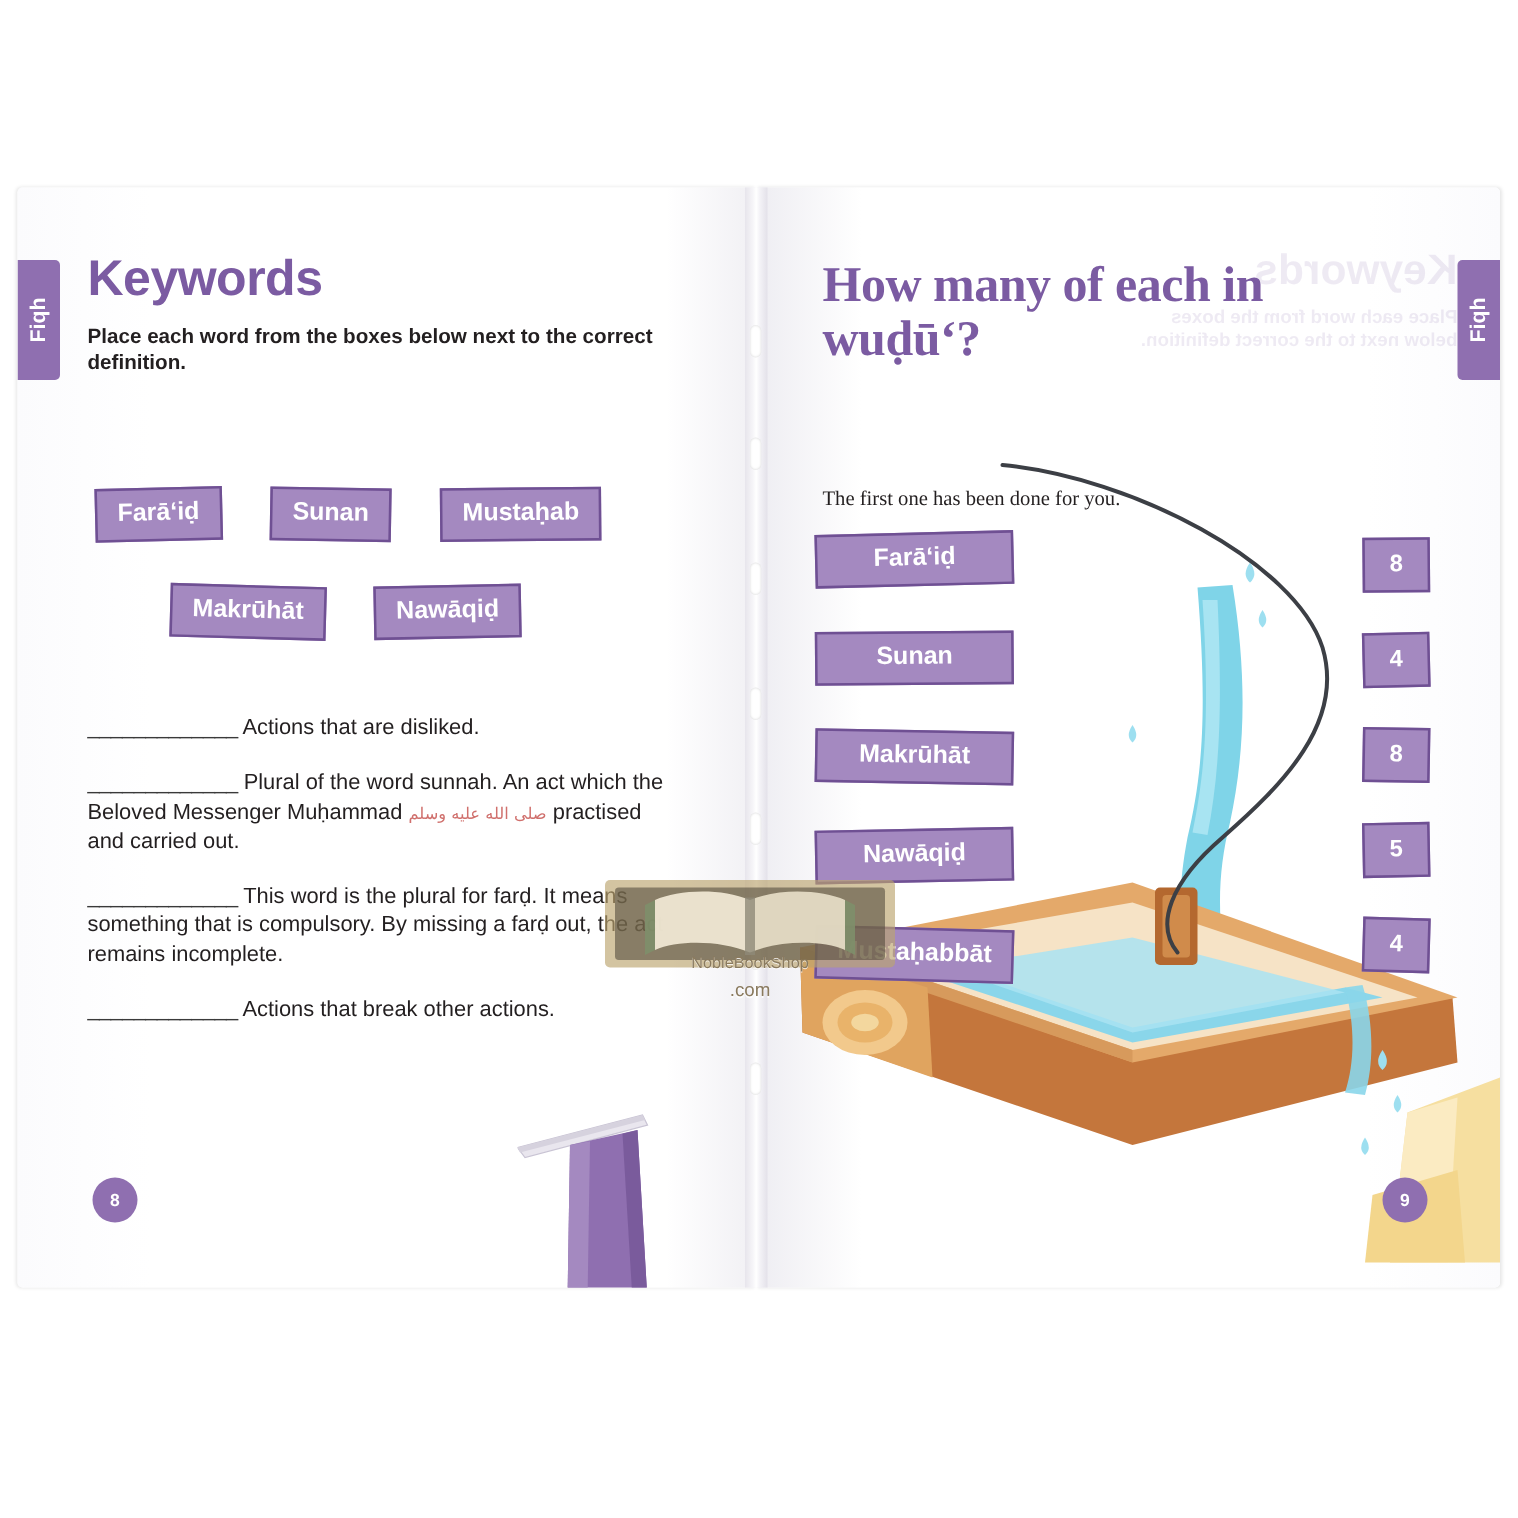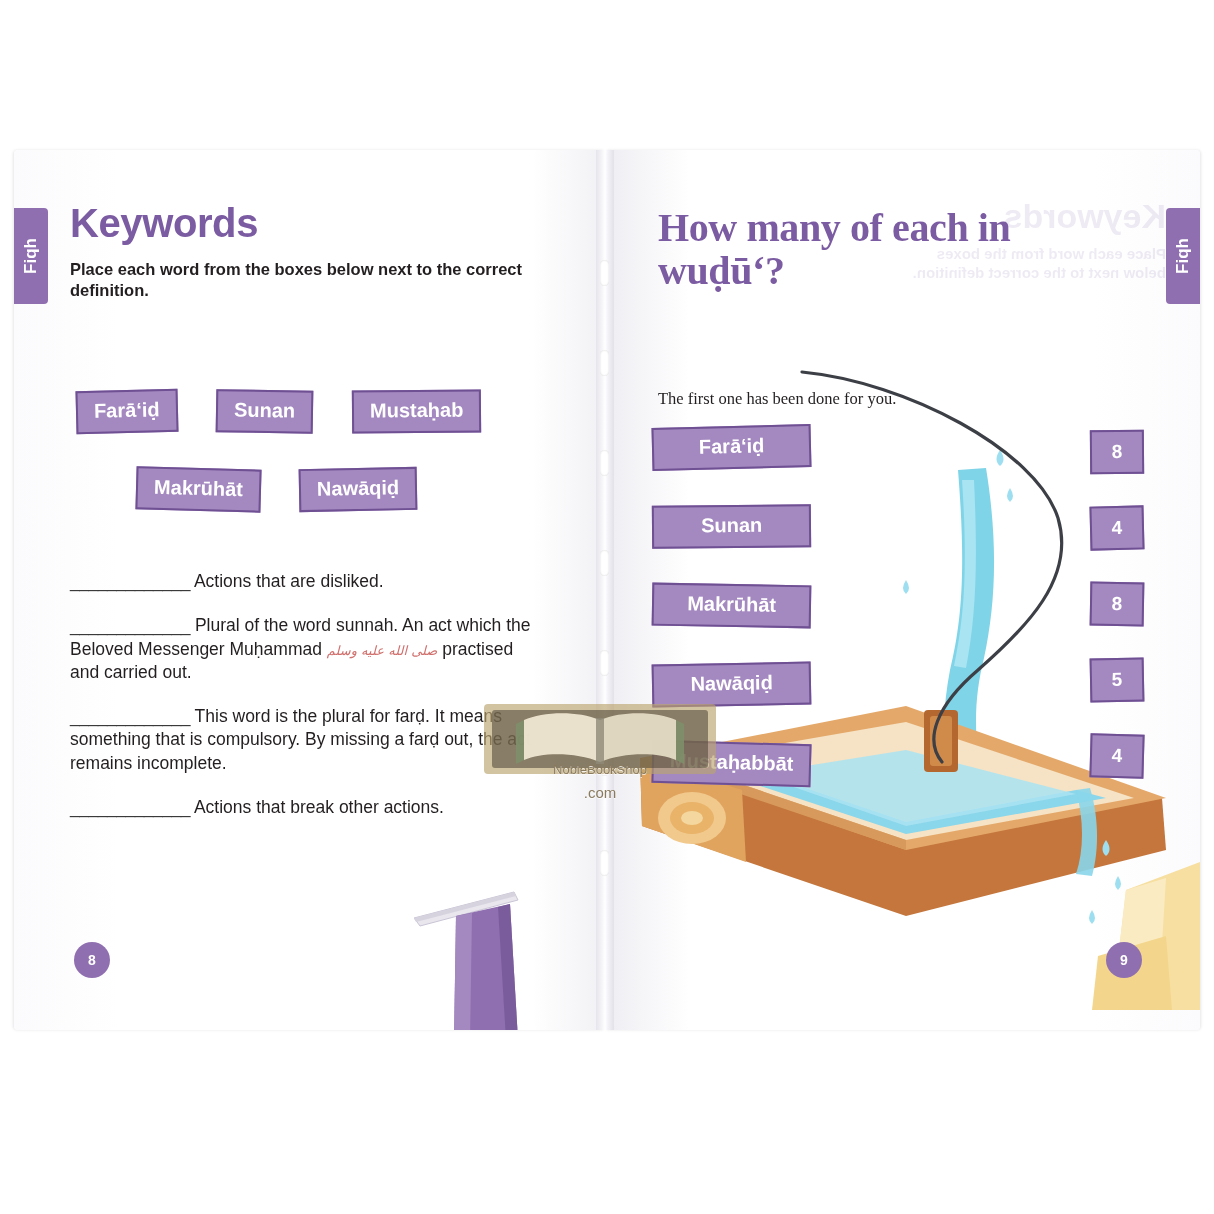--- a/index.html
+++ b/index.html
@@ -148,21 +148,20 @@
   .blank {
     letter-spacing: -0.5px;
     color: #3a3a3a;
   }
   .arabic {
     font-family: "DejaVu Sans", sans-serif;
     color: #d0706d;
     font-size: 13px;
     direction: rtl;
     unicode-bidi: isolate;
-    font-style: italic;
   }
 
   
   .pagenum {
     position: absolute;
     width: 36px;
     height: 36px;
     border-radius: 50%;
     background: #8f6fb0;
     color: #ffffff;

